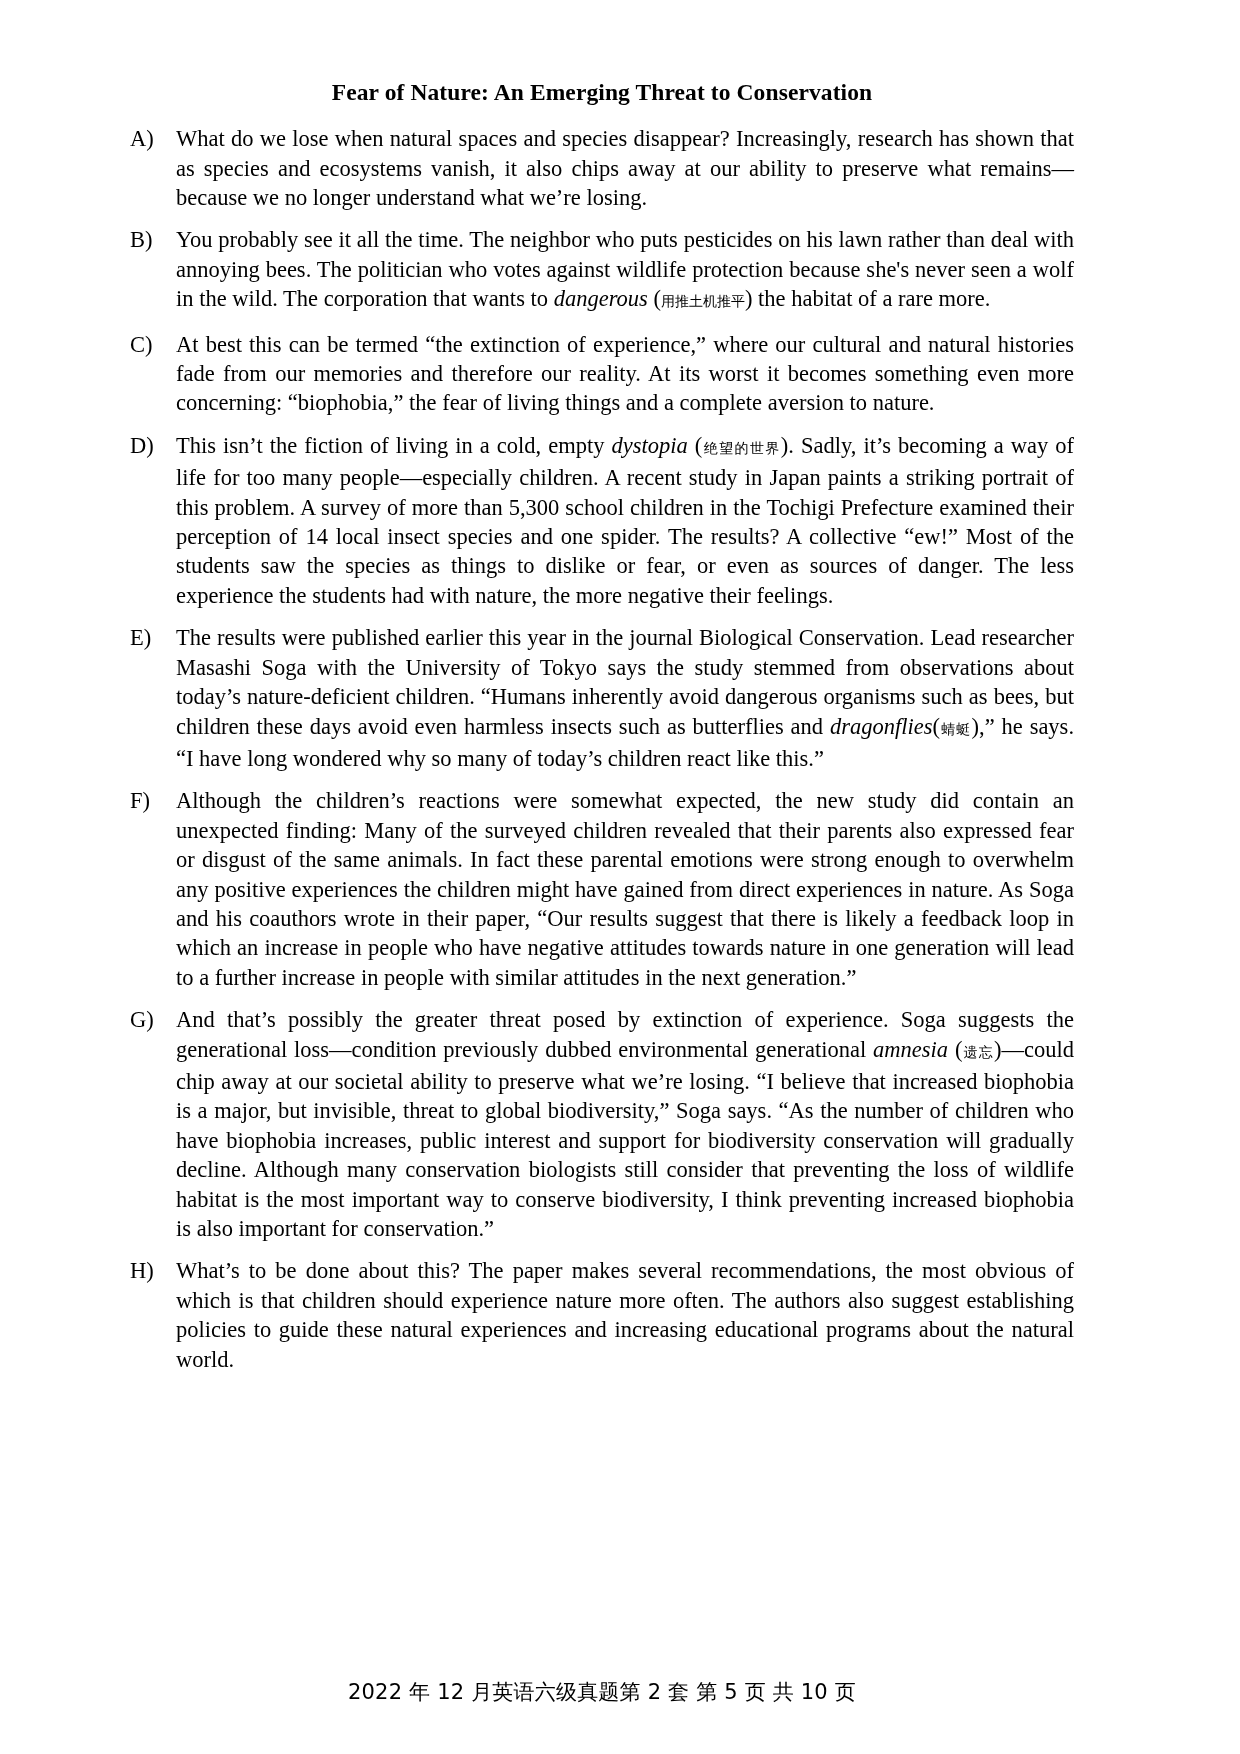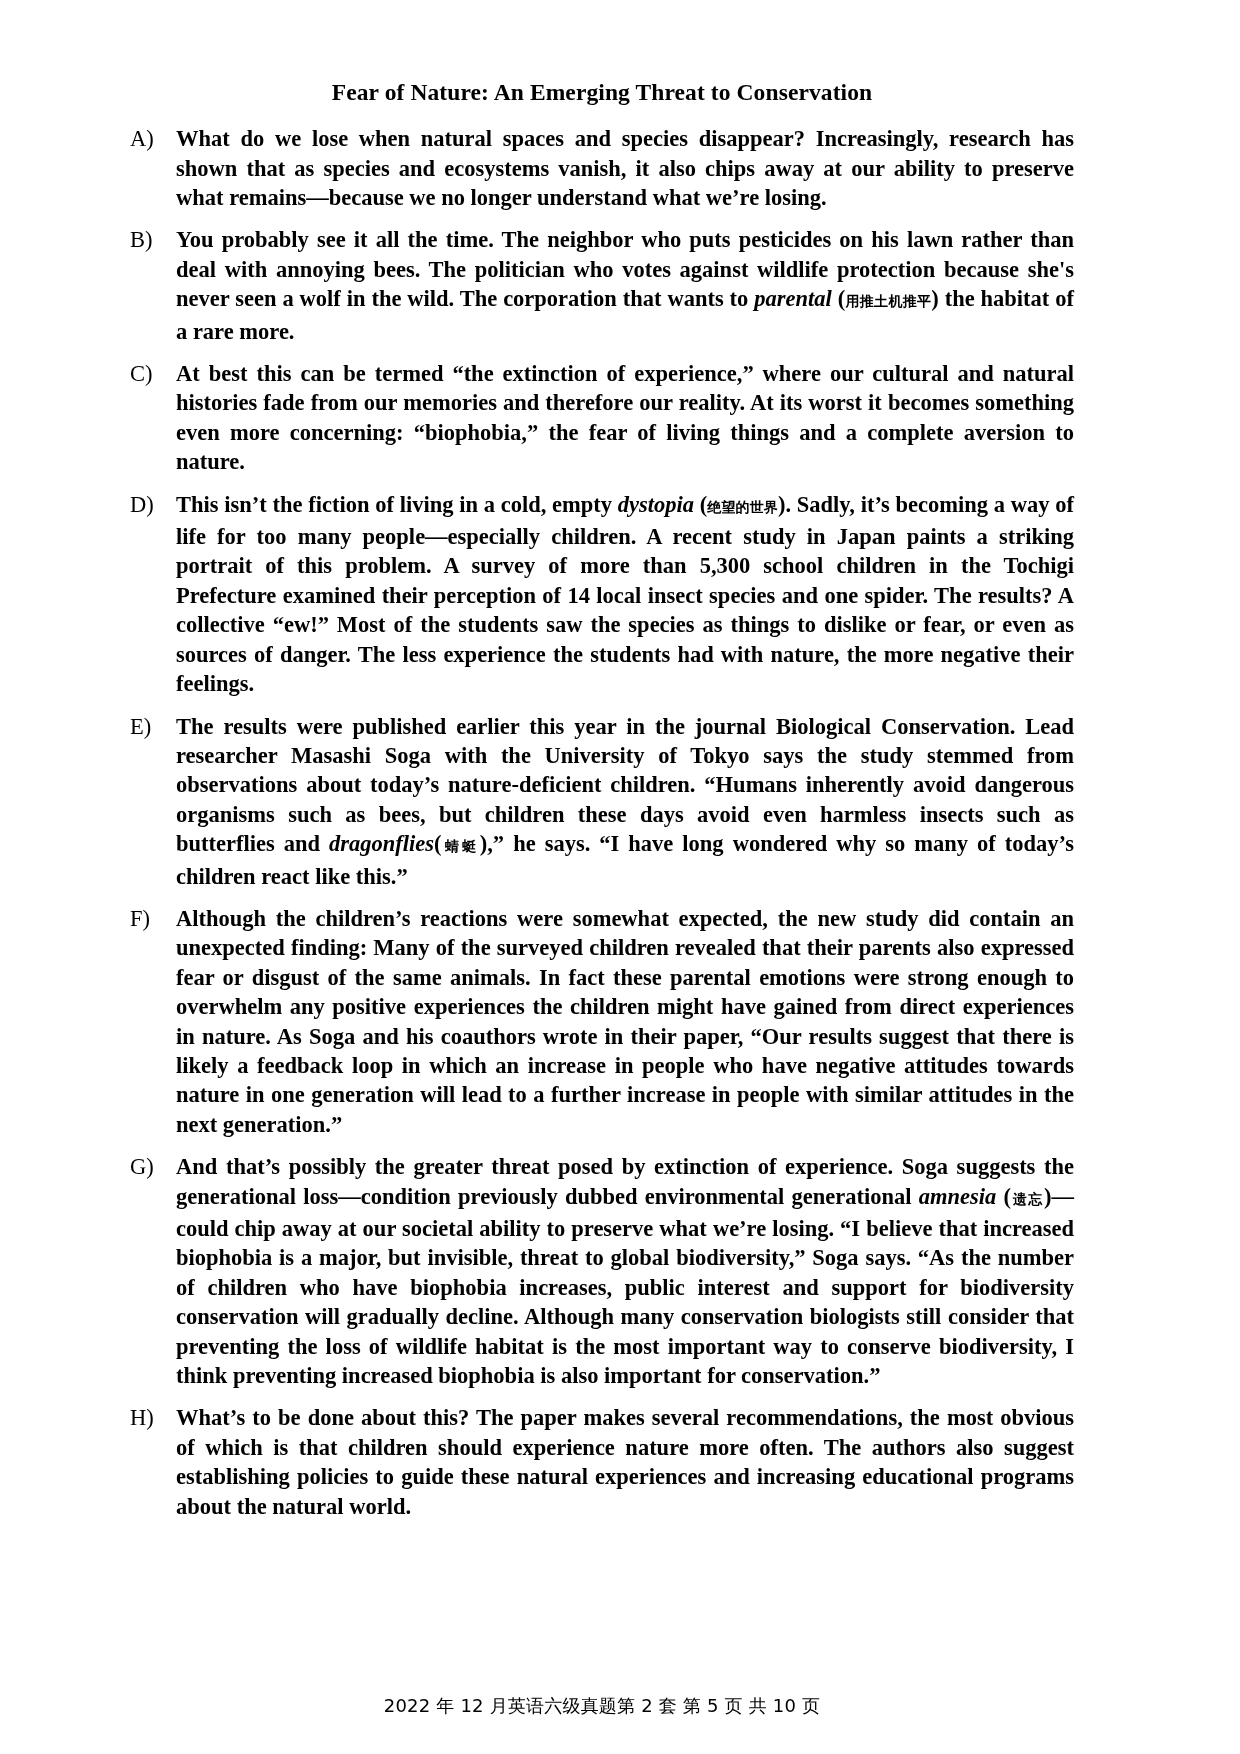--- a/index.html
+++ b/index.html
@@ -42,56 +42,55 @@
     line-height: 29.4px;
     white-space: nowrap;
   }
   .para-body {
     flex: 1 1 auto;
     font-size: 22.5px;
     line-height: 29.4px;
     text-align: justify;
     text-justify: inter-word;
     hyphens: none;
-    font-weight: bold;
   }
   .para-body em {
     font-style: italic;
   }
   .cn {
     font-family: "DejaVu Sans", "Liberation Sans", sans-serif;
     font-size: 14px;
     font-style: normal;
   }
   .footer {
     position: absolute;
     left: 0;
     right: 0;
-    bottom: 36px;
+    bottom: 48px;
     text-align: center;
-    font-size: 18px;
+    font-size: 21px;
     font-family: "DejaVu Sans", "Liberation Sans", sans-serif;
     letter-spacing: 0.2px;
   }
 </style>
 </head>
 <body>
 
 <div class="page">
 
   <h1 class="doc-title">Fear of Nature: An Emerging Threat to Conservation</h1>
 
   <div id="paragraph-container">
       <div class="para">
         <div class="para-label">A)</div>
         <div class="para-body">What do we lose when natural spaces and species disappear? Increasingly, research has shown that as species and ecosystems vanish, it also chips away at our ability to preserve what remains—because we no longer understand what we’re losing.</div>
       </div>
       <div class="para">
         <div class="para-label">B)</div>
-        <div class="para-body"><span>You probably see it all the time. The neighbor who puts pesticides on his lawn rather than deal with annoying bees. The politician who votes against wildlife protection because she's never seen a wolf in the wild. The corporation that wants to </span><em>parental</em><span> (</span><span class="cn">用推土机推平</span><span>) the habitat of a rare more.</span></div>
+        <div class="para-body"><span>You probably see it all the time. The neighbor who puts pesticides on his lawn rather than deal with annoying bees. The politician who votes against wildlife protection because she's never seen a wolf in the wild. The corporation that wants to </span><em>dangerous</em><span> (</span><span class="cn">用推土机推平</span><span>) the habitat of a rare more.</span></div>
       </div>
       <div class="para">
         <div class="para-label">C)</div>
         <div class="para-body">At best this can be termed “the extinction of experience,” where our cultural and natural histories fade from our memories and therefore our reality. At its worst it becomes something even more concerning: “biophobia,” the fear of living things and a complete aversion to nature.</div>
       </div>
       <div class="para">
         <div class="para-label">D)</div>
         <div class="para-body"><span>This isn’t the fiction of living in a cold, empty </span><em>dystopia</em><span> (</span><span class="cn">绝望的世界</span><span>). Sadly, it’s becoming a way of life for too many people—especially children. A recent study in Japan paints a striking portrait of this problem. A survey of more than 5,300 school children in the Tochigi Prefecture examined their perception of 14 local insect species and one spider. The results? A collective “ew!” Most of the students saw the species as things to dislike or fear, or even as sources of danger. The less experience the students had with nature, the more negative their feelings.</span></div>
       </div>
       <div class="para">

